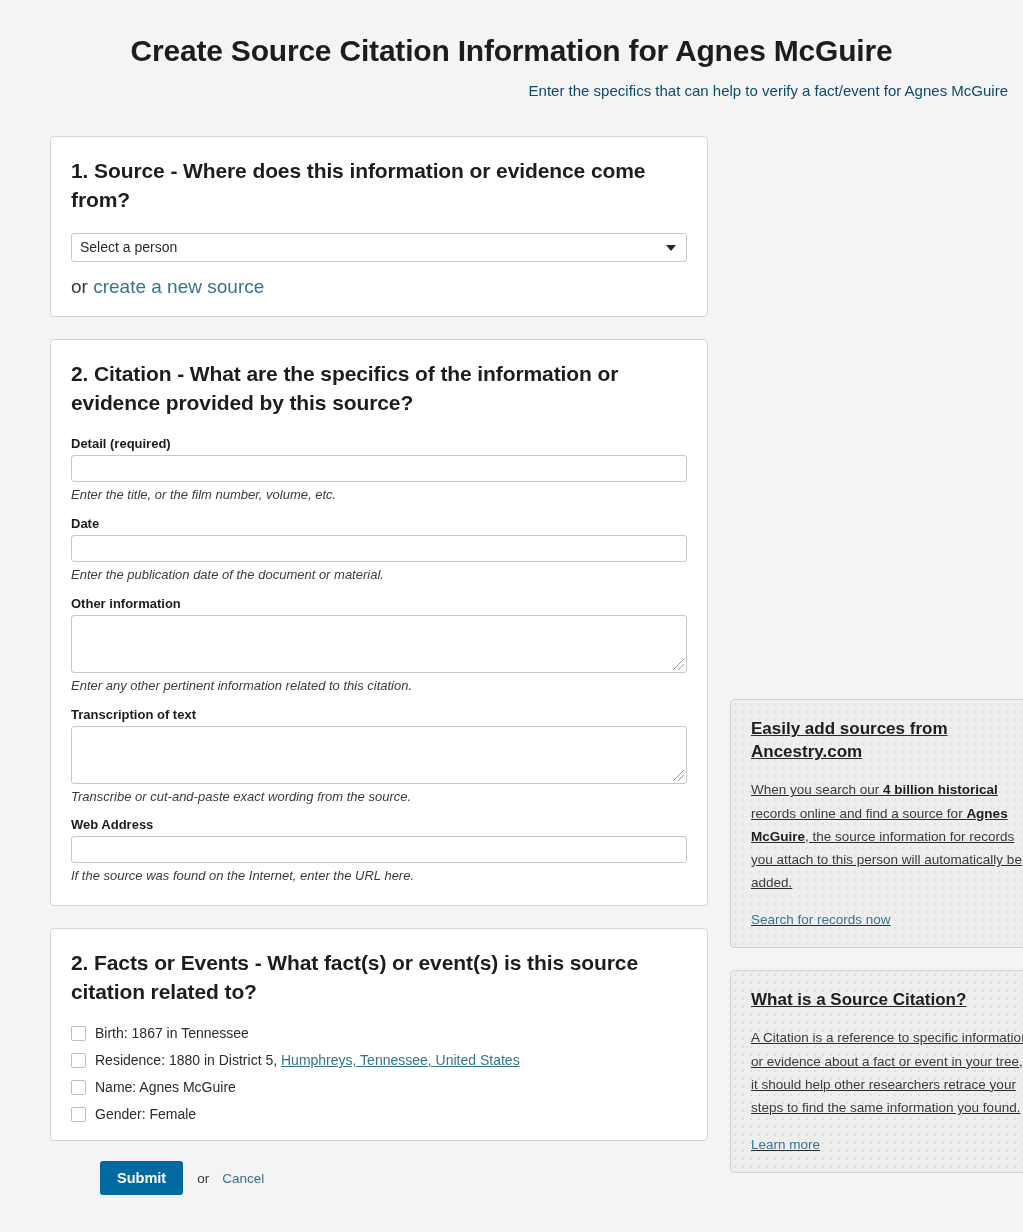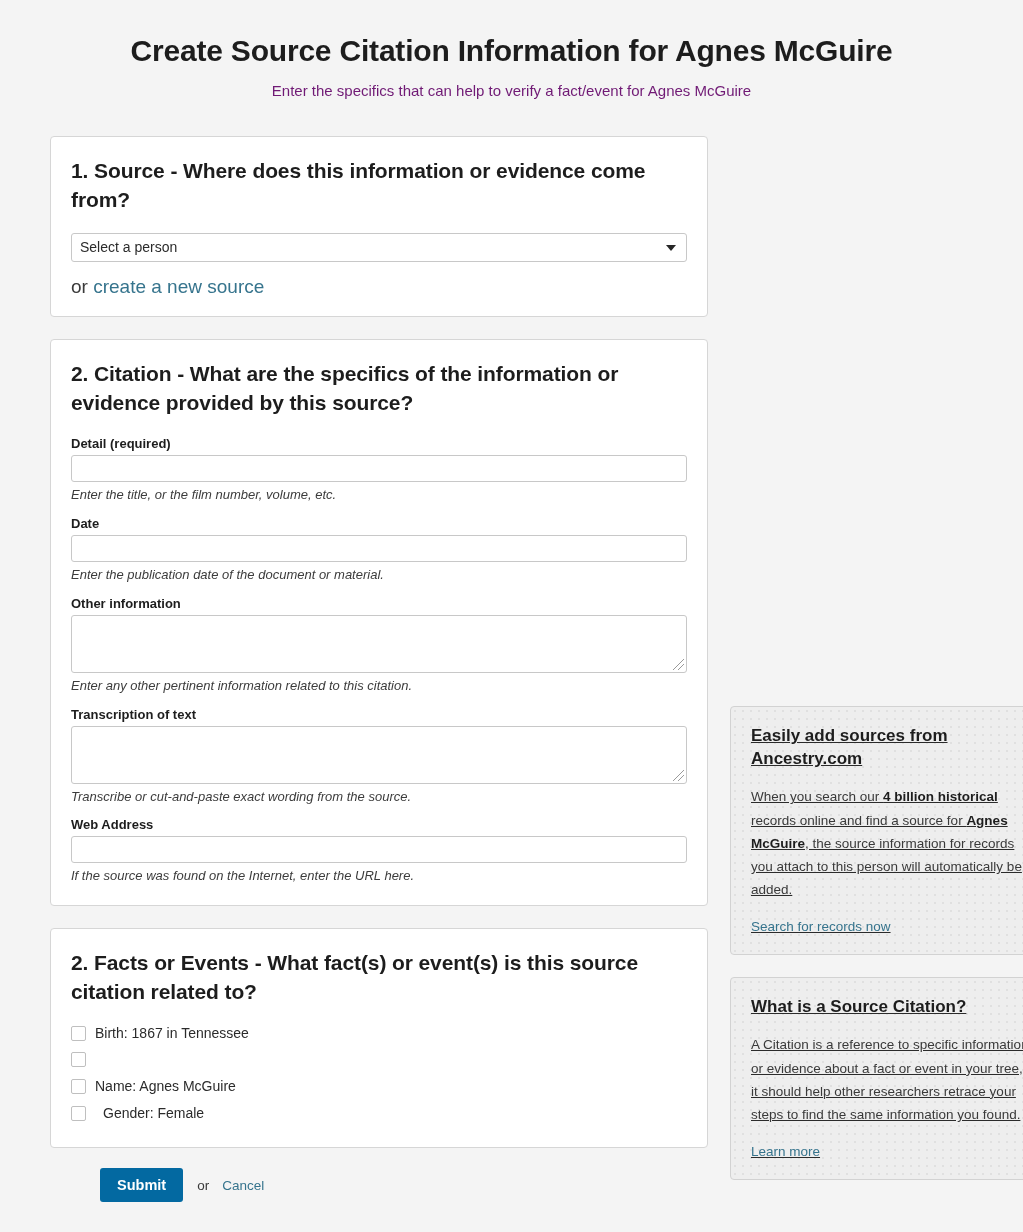--- a/index.html
+++ b/index.html
@@ -11,21 +11,21 @@
     color: #2b2b2b;
   }
   .page { width: 1023px; height: 1232px; position: relative; overflow: hidden; }
 
   
   .header { padding-top: 34px; text-align: center; }
   .page-title {
     font-size: 30px; font-weight: bold; color: #1d1d1d;
     letter-spacing: -0.2px; margin: 0 0 12px 0; line-height: 1.1;
   }
-  .page-subtitle { font-size: 15px; color: #701a75; margin: 15px; }
+  .page-subtitle { font-size: 15px; color: #0c4a6e; margin: 15px; text-align: right; }
 
   
   .layout {
     display: flex; align-items: flex-end;
     gap: 22px; padding: 22px 22px 0 50px;
   }
   .col-main { width: 658px; flex: none; }
   .col-side { width: 324px; flex: none; text-decoration: underline; }
 
   
@@ -78,21 +78,21 @@
     position: absolute; right: 2px; bottom: 2px;
     width: 13px; height: 13px; pointer-events: none;
   }
   .hint {
     font-size: 13px; font-style: italic; color: #3c3c3c;
     margin: 5px 0 0 0; line-height: 1.3;
   }
 
   
   .fact-row { display: flex; align-items: center; margin-bottom: 11px; }
-  .fact-row:last-child { margin-bottom: 8px; gap: 8px; }
+  .fact-row:last-child { margin-bottom: 0; }
   .cbox {
     width: 15px; height: 15px; border: 1px solid #bfbfbf;
     border-radius: 2px; background: #fff; flex: none; margin-right: 9px;
   }
   .fact-label { font-size: 14px; color: #2b2b2b; }
   .fact-label .place { color: #36748d; }
 
   
   .side-card {
     border: 1px solid #d2d2d2; border-radius: 4px;
@@ -202,20 +202,23 @@
 
         <div class="fact-row">
           <span class="cbox"></span>
           <span class="fact-label">
             <span>Birth: 1867 in Tennessee</span>
           </span>
         </div>
 
         <div class="fact-row">
           <span class="cbox"></span>
+          <span class="fact-label">
+            <span>Residence: 1880 in District 5, </span><a class="place" href="#">Humphreys, Tennessee, United States</a>
+          </span>
         </div>
 
         <div class="fact-row">
           <span class="cbox"></span>
           <span class="fact-label">
             <span>Name: Agnes McGuire</span>
           </span>
         </div>
 
         <div class="fact-row">

